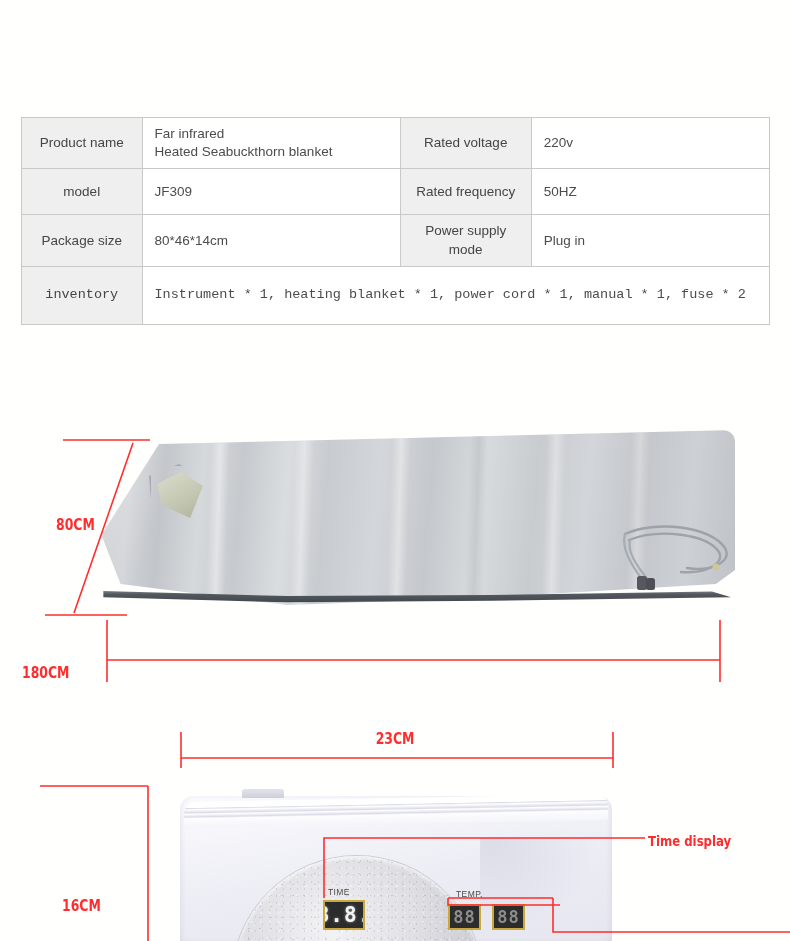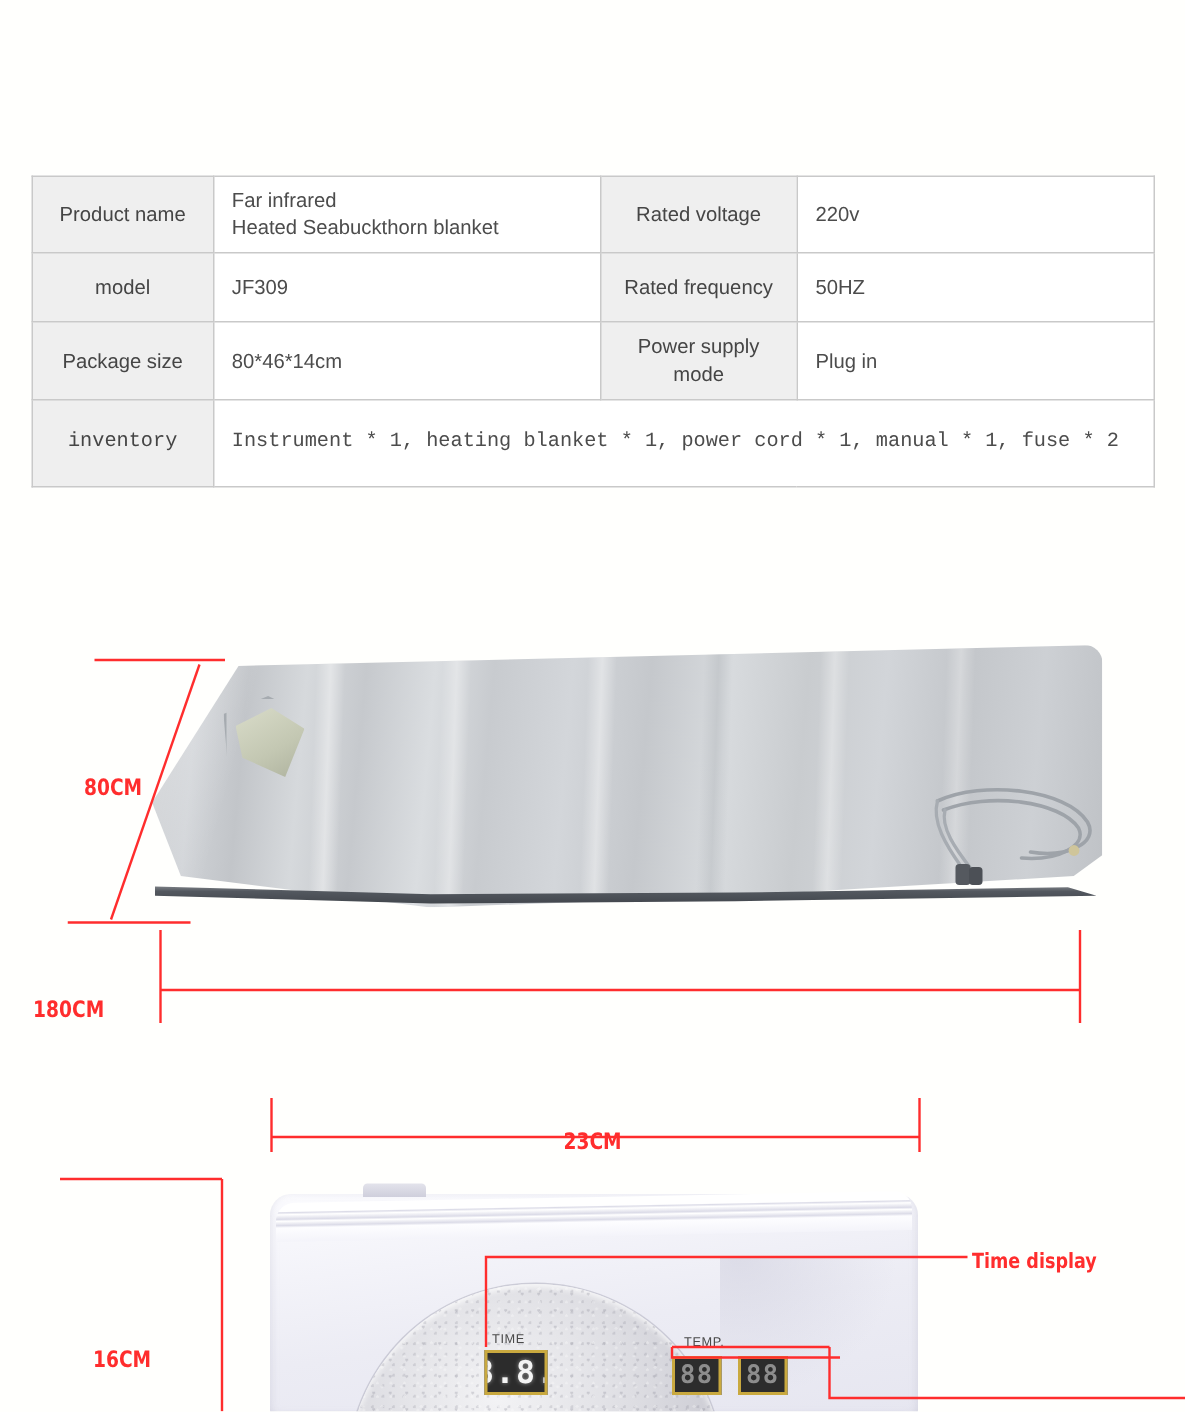--- a/index.html
+++ b/index.html
@@ -131,21 +131,21 @@
     position: absolute; left: 0; top: 664px; width: 790px; 
     color: #ff2d2d; font-size: 15px; font-weight: bold;
     font-family: "DejaVu Sans Condensed", "Liberation Sans Narrow", "Liberation Sans", sans-serif;
   }
   .lbl-180 span { display: inline-block; transform: scaleX(.92); margin-left: 20px; }
 
   
   .dim23 { position: absolute; left: 175px; top: 730px; width: 450px; height: 40px; }
   .dim23 svg { display: block; }
   .lbl-23 {
-    position: absolute; left: 175px; top: 752px; width: 440px; text-align: center;
+    position: absolute; left: 175px; top: 730px; width: 440px; text-align: center;
     color: #ff2d2d; font-size: 15px; font-weight: bold;
     font-family: "DejaVu Sans Condensed", "Liberation Sans Narrow", "Liberation Sans", sans-serif;
   }
   .lbl-23 span { display: inline-block; transform: scaleX(.92); }
 
   
   .dim16 { position: absolute; left: 40px; top: 772px; width: 120px; height: 169px; }
   .dim16 svg { display: block; }
   .lbl-16 {
     position: absolute; left: 62px; top: 897px;

